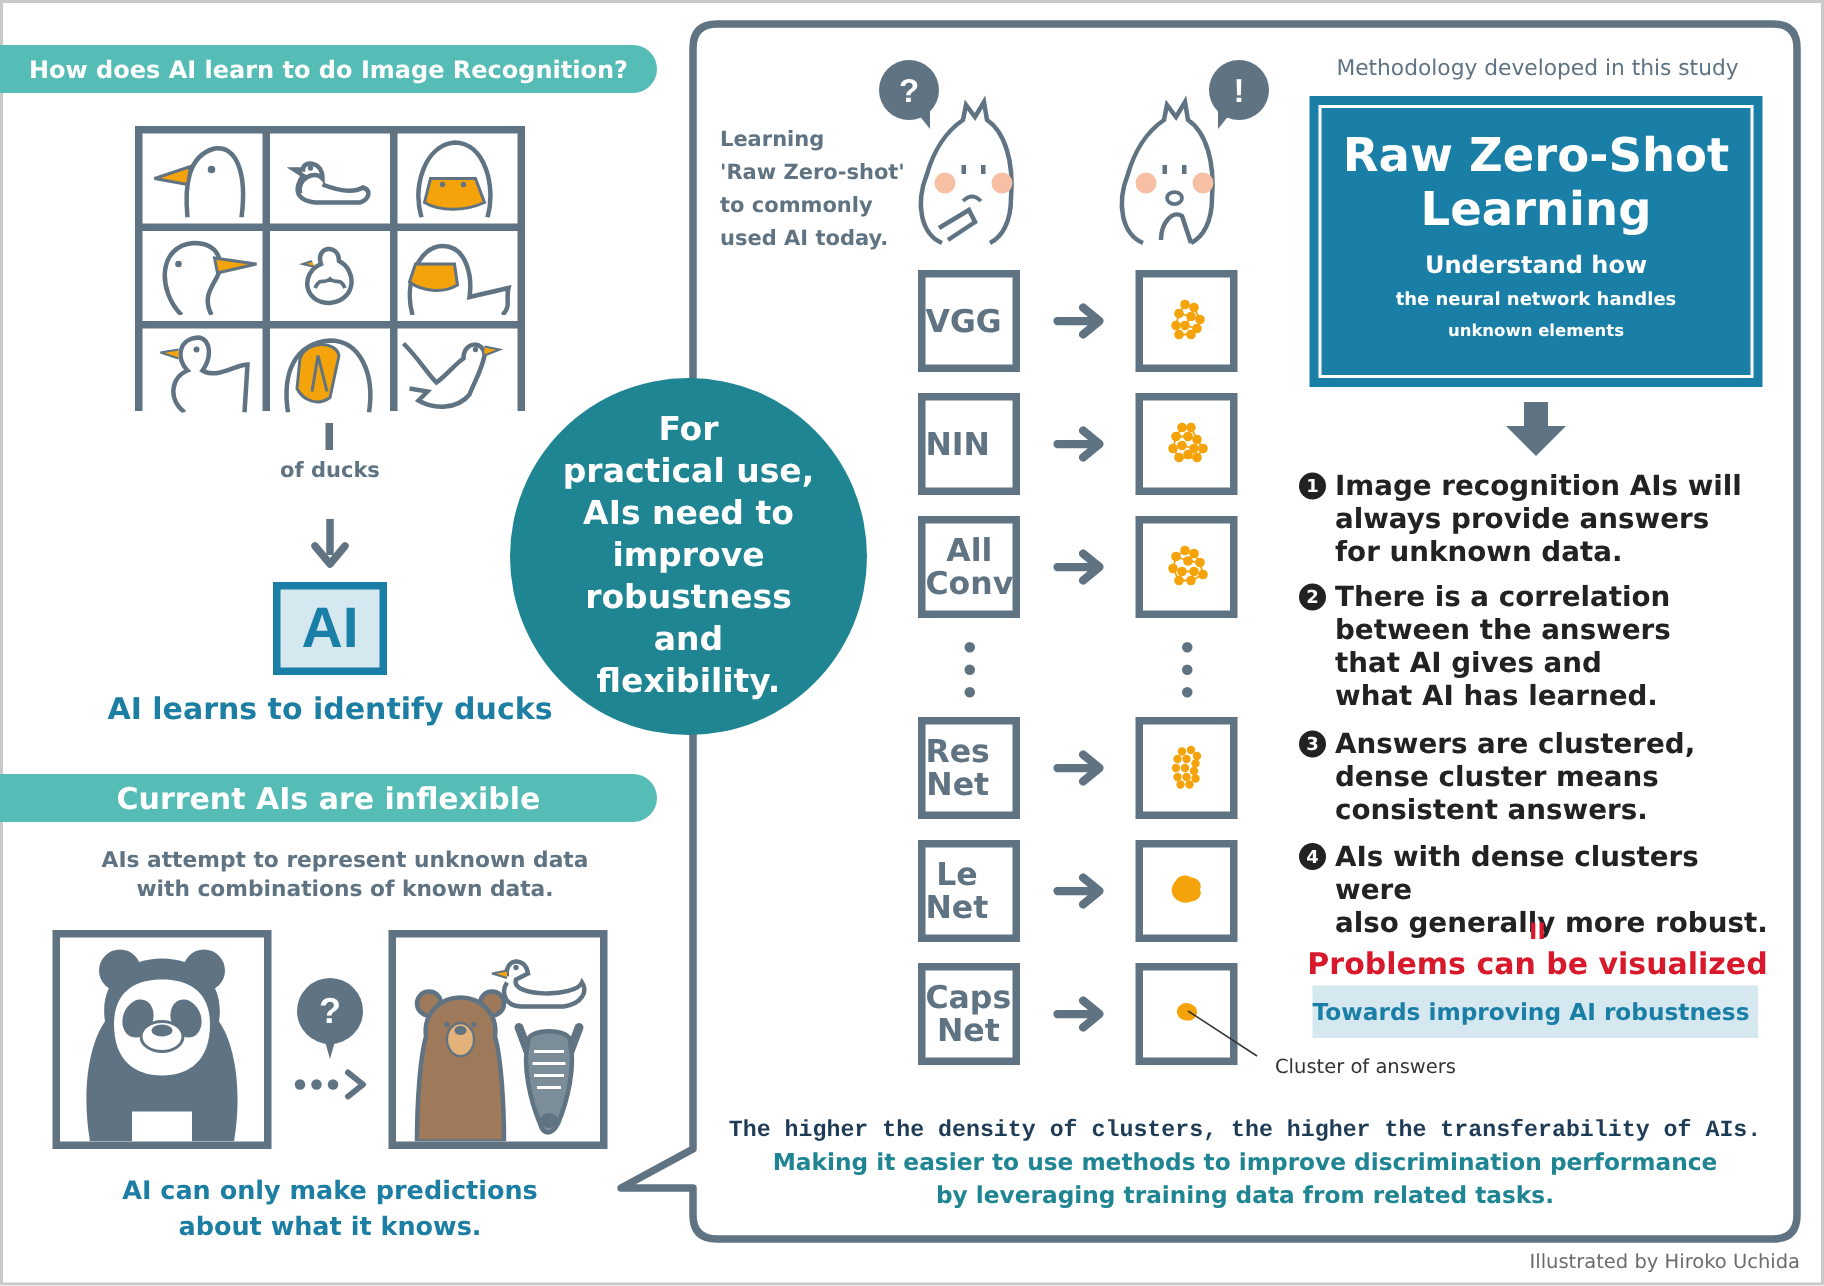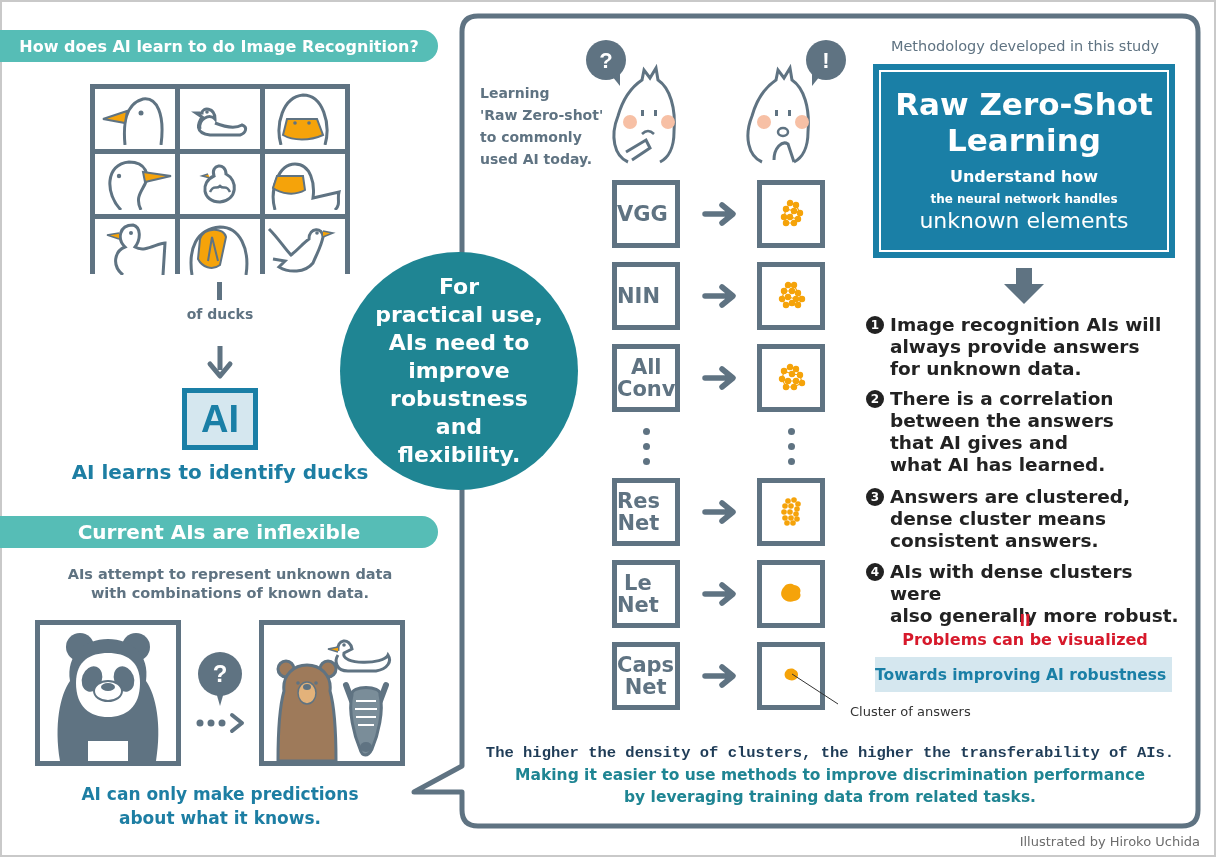--- a/index.html
+++ b/index.html
@@ -373,21 +373,21 @@
 <div class="abs" style="left:850px; top:704px; font-size:13px; color:#333;">Cluster of answers</div>
 
 <div class="abs" style="left:870px; top:38px; width:310px; text-align:center; font-size:14.5px; color:#5f7382;">Methodology developed in this study</div>
 <div class="abs" style="left:873px; top:64px; width:302px; height:194px; background:#1a7fa6; padding:6px;">
   <div style="width:100%; height:100%; border:2px solid #ffffff; color:#fff; text-align:center; padding-top:14px;">
     <div style="font-weight:bold; font-size:31px; line-height:36px;">Raw Zero-Shot</div>
     <div style="font-weight:bold; font-size:31px; line-height:36px;">Learning</div>
     <div style="height:8px;"></div>
     <div style="font-weight:bold; font-size:16px; line-height:22px;">Understand how</div>
     <div style="font-weight:bold; font-size:12px; line-height:22px;">the neural network handles</div>
-    <div style="font-weight:normal; font-size:22px; line-height:22px;">unknown elements</div>
+    <div style="font-weight:bold; font-size:11px; line-height:22px;">unknown elements</div>
   </div>
 </div>
 <svg class="abs" style="left:1004px; top:268px;" width="40" height="36" viewBox="0 0 40 36">
   <path d="M12 0 L28 0 L28 16 L40 16 L20 36 L0 16 L12 16 Z" fill="#5f7382"></path>
 </svg>
 
 <div class="point" style="top:314px;">
   <span class="num">1</span><span class="txt">
     <div>Image recognition AIs will</div>
     <div>always provide answers</div>
@@ -410,21 +410,21 @@
   </span>
 </div>
 <div class="point" style="top:561px;">
   <span class="num">4</span><span class="txt">
     <div>AIs with dense clusters were</div>
     <div>also generally more robust.</div>
   </span>
 </div>
 
 <div class="abs" style="left:1010px; top:612px; width:30px; text-align:center; color:#d7192b; font-weight:bold; font-size:15px;">II</div>
-<div class="abs" style="left:870px; top:630px; width:310px; text-align:center; color:#d7192b; font-weight:bold; font-size:16px;">Problems can be visualized</div>
+<div class="abs" style="left:870px; top:630px; width:310px; text-align:center; color:#d7192b; font-weight:bold; font-size:20px;">Problems can be visualized</div>
 <div class="abs" style="left:875px; top:657px; width:297px; height:35px; background:#d5e7ef; display:flex; align-items:center; justify-content:flex-start;">
   <span style="color:#1a7fa6; font-weight:bold; font-size:15.5px;">Towards improving AI robustness</span>
 </div>
 
 <div class="abs" style="left:470px; top:742px; width:720px; text-align:center; font-weight:bold; font-size:15.5px; line-height:22px;">
   <div style="color:#1f3c57;font-family:Liberation Mono, monospace;">The higher the density of clusters, the higher the transferability of AIs.</div>
   <div style="color:#1f8593;">Making it easier to use methods to improve discrimination performance</div>
   <div style="color:#1f8593;">by leveraging training data from related tasks.</div>
 </div>
 

